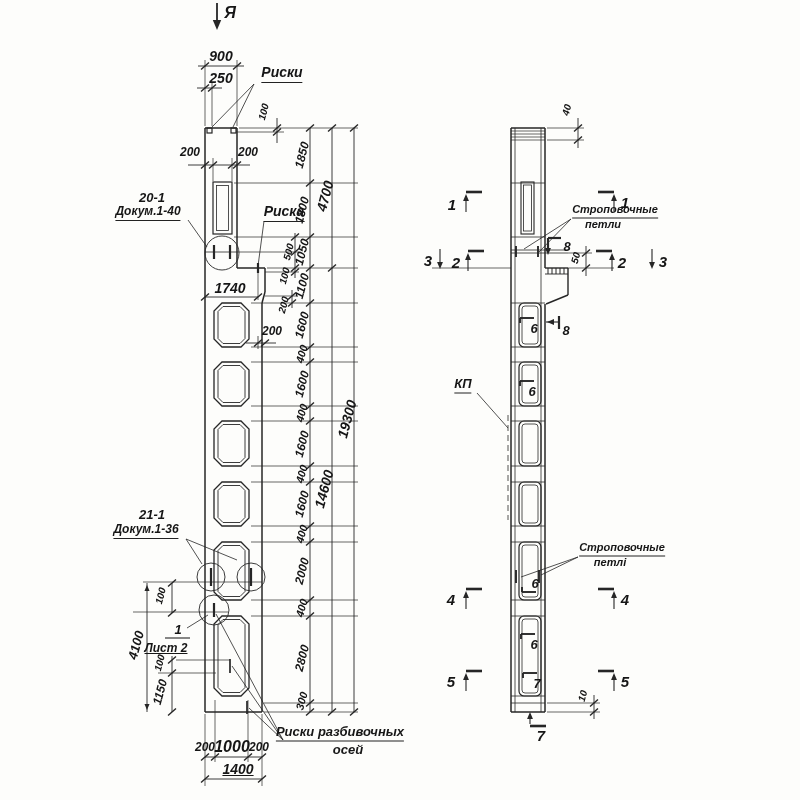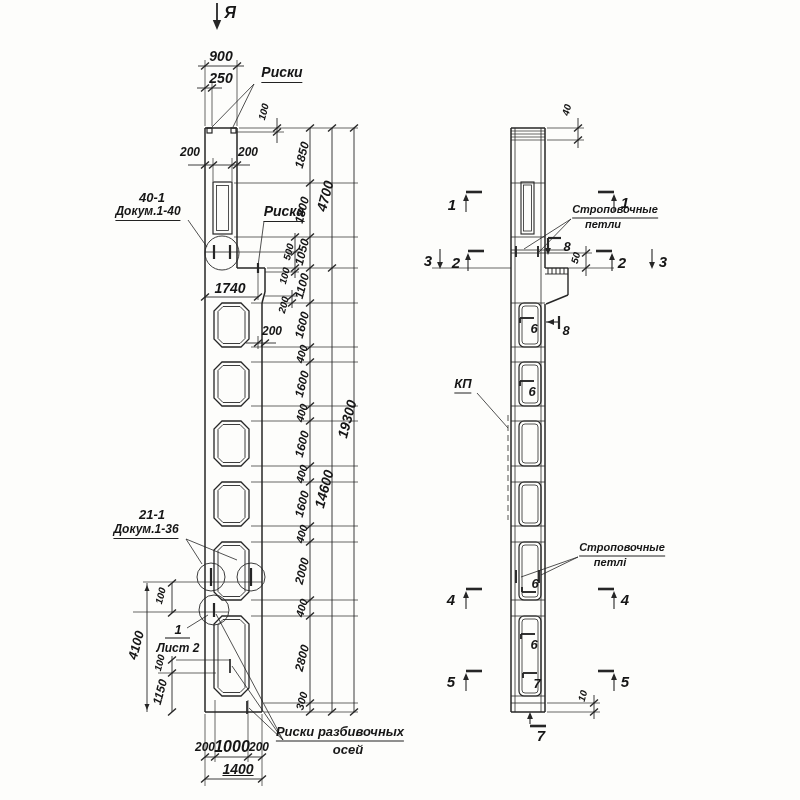--- a/index.html
+++ b/index.html
@@ -301,21 +301,21 @@
       <line x1="578" y1="557" x2="541" y2="575" stroke="#262626" stroke-width="0.8"></line>
     </svg>
   <div id="labels">
       <div class="lbl" style="left: 230px; top: 13px; font-size: 16px; transform: translate(-50%, -50%);">Я</div>
       <div class="lbl" style="left: 221px; top: 56px; font-size: 14px; transform: translate(-50%, -50%);">900</div>
       <div class="lbl" style="left: 221px; top: 78px; font-size: 14px; transform: translate(-50%, -50%);">250</div>
       <div class="lbl u" style="left: 282px; top: 74px; font-size: 14px; transform: translate(-50%, -50%);">Риски</div>
       <div class="lbl" style="left: 264px; top: 112px; font-size: 10px; transform: translate(-50%, -50%) rotate(-75deg);">100</div>
       <div class="lbl" style="left: 190px; top: 152px; font-size: 12px; transform: translate(-50%, -50%);">200</div>
       <div class="lbl" style="left: 248px; top: 152px; font-size: 12px; transform: translate(-50%, -50%);">200</div>
-      <div class="lbl" style="left: 152px; top: 197px; font-size: 13px; transform: translate(-50%, -50%);">40-1</div>
+      <div class="lbl" style="left: 152px; top: 197px; font-size: 13px; transform: translate(-50%, -50%);">20-1</div>
       <div class="lbl u" style="left: 148px; top: 213px; font-size: 12px; transform: translate(-50%, -50%);">Докум.1-40</div>
       <div class="lbl u" style="left: 284px; top: 213px; font-size: 14px; transform: translate(-50%, -50%);">Риска</div>
       <div class="lbl" style="left: 302px; top: 155px; font-size: 12px; transform: translate(-50%, -50%) rotate(-75deg);">1850</div>
       <div class="lbl" style="left: 302px; top: 210px; font-size: 12px; transform: translate(-50%, -50%) rotate(-75deg);">1800</div>
       <div class="lbl" style="left: 302px; top: 252px; font-size: 12px; transform: translate(-50%, -50%) rotate(-75deg);">1050</div>
       <div class="lbl" style="left: 289px; top: 252px; font-size: 10px; transform: translate(-50%, -50%) rotate(-75deg);">500</div>
       <div class="lbl" style="left: 285px; top: 276px; font-size: 10px; transform: translate(-50%, -50%) rotate(-75deg);">100</div>
       <div class="lbl" style="left: 325px; top: 196px; font-size: 14px; transform: translate(-50%, -50%) rotate(-75deg);">4700</div>
       <div class="lbl" style="left: 302px; top: 286px; font-size: 12px; transform: translate(-50%, -50%) rotate(-75deg);">1100</div>
       <div class="lbl" style="left: 284px; top: 305px; font-size: 10px; transform: translate(-50%, -50%) rotate(-75deg);">200</div>
@@ -333,21 +333,21 @@
       <div class="lbl" style="left: 302px; top: 608px; font-size: 11px; transform: translate(-50%, -50%) rotate(-75deg);">400</div>
       <div class="lbl" style="left: 302px; top: 658px; font-size: 12px; transform: translate(-50%, -50%) rotate(-75deg);">2800</div>
       <div class="lbl" style="left: 302px; top: 701px; font-size: 11px; transform: translate(-50%, -50%) rotate(-75deg);">300</div>
       <div class="lbl" style="left: 324px; top: 489px; font-size: 14px; transform: translate(-50%, -50%) rotate(-75deg);">14600</div>
       <div class="lbl" style="left: 347px; top: 419px; font-size: 14px; transform: translate(-50%, -50%) rotate(-75deg);">19300</div>
       <div class="lbl" style="left: 152px; top: 514px; font-size: 13px; transform: translate(-50%, -50%);">21-1</div>
       <div class="lbl u" style="left: 146px; top: 531px; font-size: 12px; transform: translate(-50%, -50%);">Докум.1-36</div>
       <div class="lbl" style="left: 136px; top: 645px; font-size: 13px; transform: translate(-50%, -50%) rotate(-75deg);">4100</div>
       <div class="lbl" style="left: 161px; top: 596px; font-size: 10px; transform: translate(-50%, -50%) rotate(-75deg);">100</div>
       <div class="lbl" style="left: 178px; top: 629px; font-size: 13px; transform: translate(-50%, -50%);">1</div>
-      <div class="lbl" style="left: 178px; top: 648px; font-size: 12px; transform: translate(-50%, -50%);">Лист 2</div>
+      <div class="lbl" style="left: 166px; top: 648px; font-size: 12px; transform: translate(-50%, -50%); text-decoration: underline;">Лист 2</div>
       <div class="lbl" style="left: 160px; top: 663px; font-size: 10px; transform: translate(-50%, -50%) rotate(-75deg);">100</div>
       <div class="lbl" style="left: 160px; top: 692px; font-size: 12px; transform: translate(-50%, -50%) rotate(-75deg);">1150</div>
       <div class="lbl u" style="left: 340px; top: 733px; font-size: 13px; transform: translate(-50%, -50%);">Риски разбивочных</div>
       <div class="lbl" style="left: 348px; top: 749px; font-size: 13px; transform: translate(-50%, -50%);">осей</div>
       <div class="lbl" style="left: 205px; top: 747px; font-size: 12px; transform: translate(-50%, -50%);">200</div>
       <div class="lbl" style="left: 232px; top: 747px; font-size: 16px; transform: translate(-50%, -50%);">1000</div>
       <div class="lbl" style="left: 259px; top: 747px; font-size: 12px; transform: translate(-50%, -50%);">200</div>
       <div class="lbl" style="left: 238px; top: 769px; font-size: 14px; transform: translate(-50%, -50%); text-decoration: underline;">1400</div>
       <div class="lbl" style="left: 567px; top: 110px; font-size: 10px; transform: translate(-50%, -50%) rotate(-75deg);">40</div>
       <div class="lbl" style="left: 452px; top: 204px; font-size: 15px; transform: translate(-50%, -50%);">1</div>

